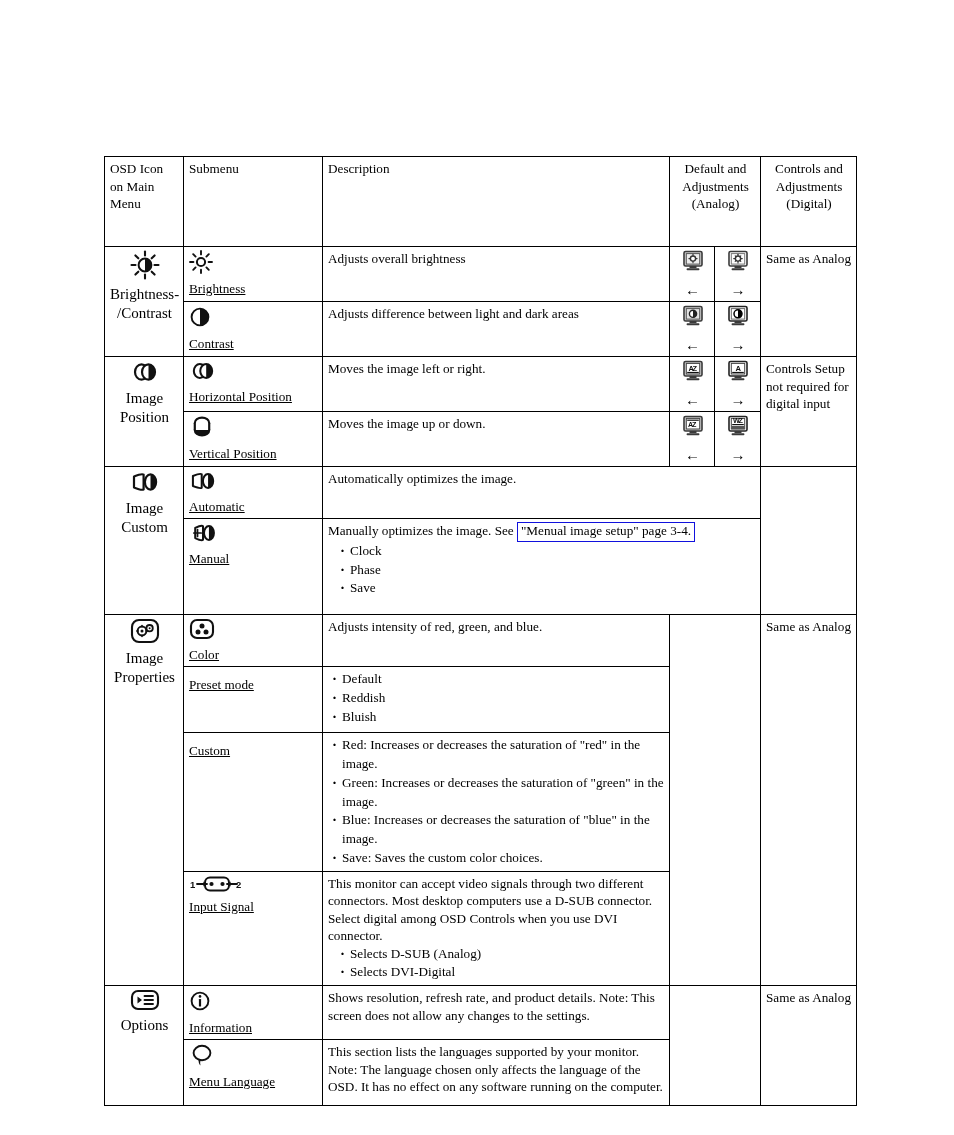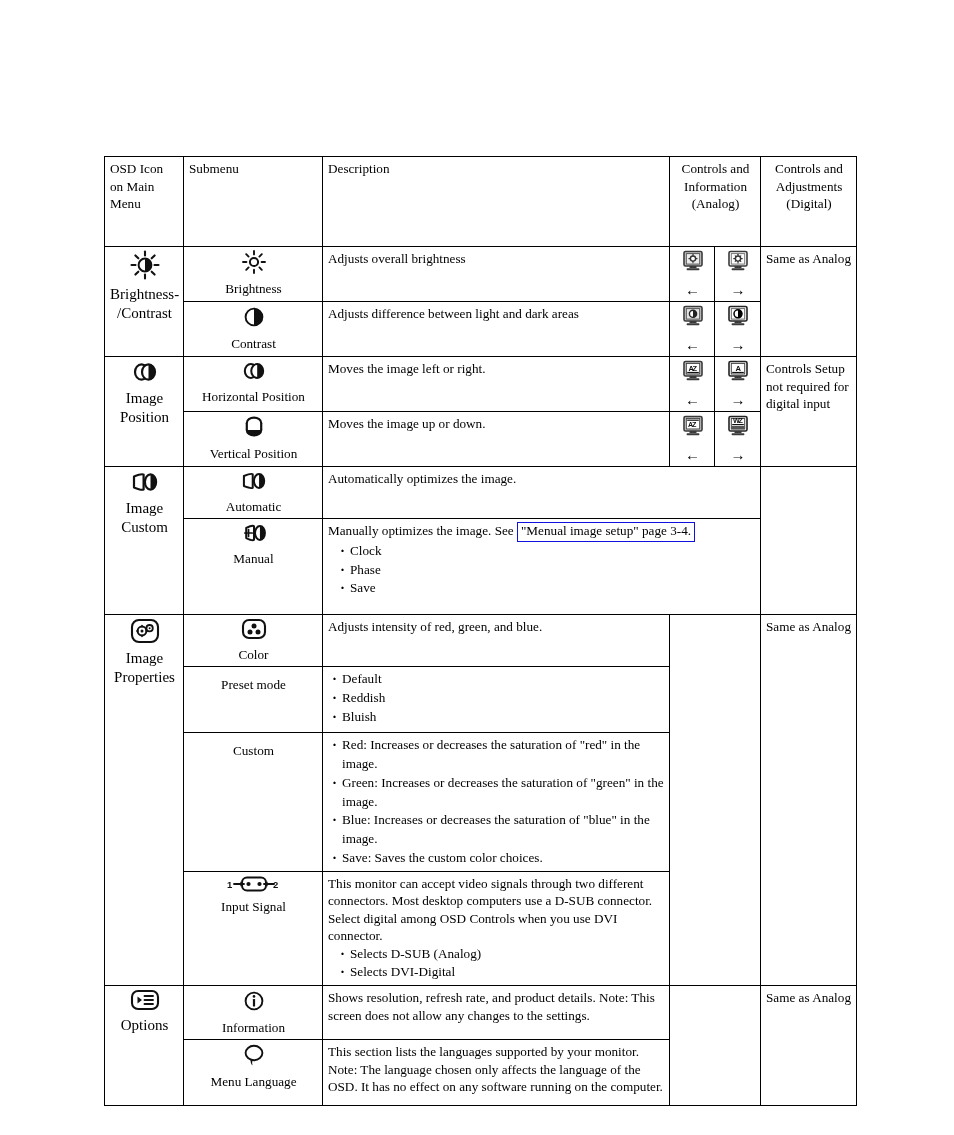--- a/index.html
+++ b/index.html
@@ -42,21 +42,21 @@
   .c-dig   { width: 96px; }
 
   
   thead td { font-weight: bold; font-size: 13.4px; line-height: 1.34; }
   .hd-left  { text-align: left; }
   .hd-ctr   { text-align: center; }
 
   .osd-cell { text-align: center; vertical-align: middle; padding-top: 6px; }
   .osd-cell .lbl { display: block; line-height: 1.3; font-size: 15px; }
 
-  .sub-cell { text-align: center; vertical-align: top; padding-top: 6px; }
+  .sub-cell { text-align: left; vertical-align: top; padding-top: 6px; text-decoration: underline; }
   .sub-cell .lbl { display: block; margin-top: 1px; font-size: 13.2px; }
 
   .arrow-cell { text-align: center; vertical-align: top; padding-top: 5px; }
   .arrow-cell .arw { display: block; font-size: 15px; line-height: 1.1; margin-top: 5px; }
 
   .desc { font-size: 13.2px; }
   .desc p { margin: 0 0 0 0; }
   .bullets { margin: 0; padding: 0; list-style: none; }
   .bullets li { margin: 0; padding: 0 0 0 14px; position: relative; line-height: 1.42; }
   .bullets li:before {
@@ -110,21 +110,21 @@
         <td class="hd-left" style="height:90px;margin-top:35px;">
           <span>OSD Icon on Main Menu</span>
         </td>
         <td class="hd-left">
           <span>Submenu</span>
         </td>
         <td class="hd-left">
           <span>Description</span>
         </td>
         <td class="hd-ctr" colspan="2">
-          <span>Controls and Information (Analog)</span>
+          <span>Default and Adjustments (Analog)</span>
         </td>
         <td class="hd-ctr">
           <span>Controls and Adjustments (Digital)</span>
         </td>
       </tr>
     </thead>
 
     <tbody>
 
       <tr>

